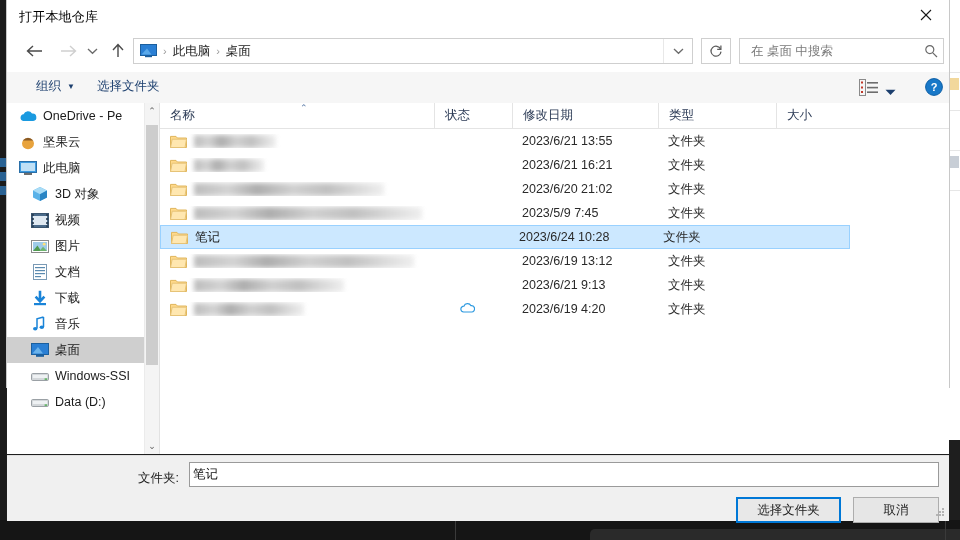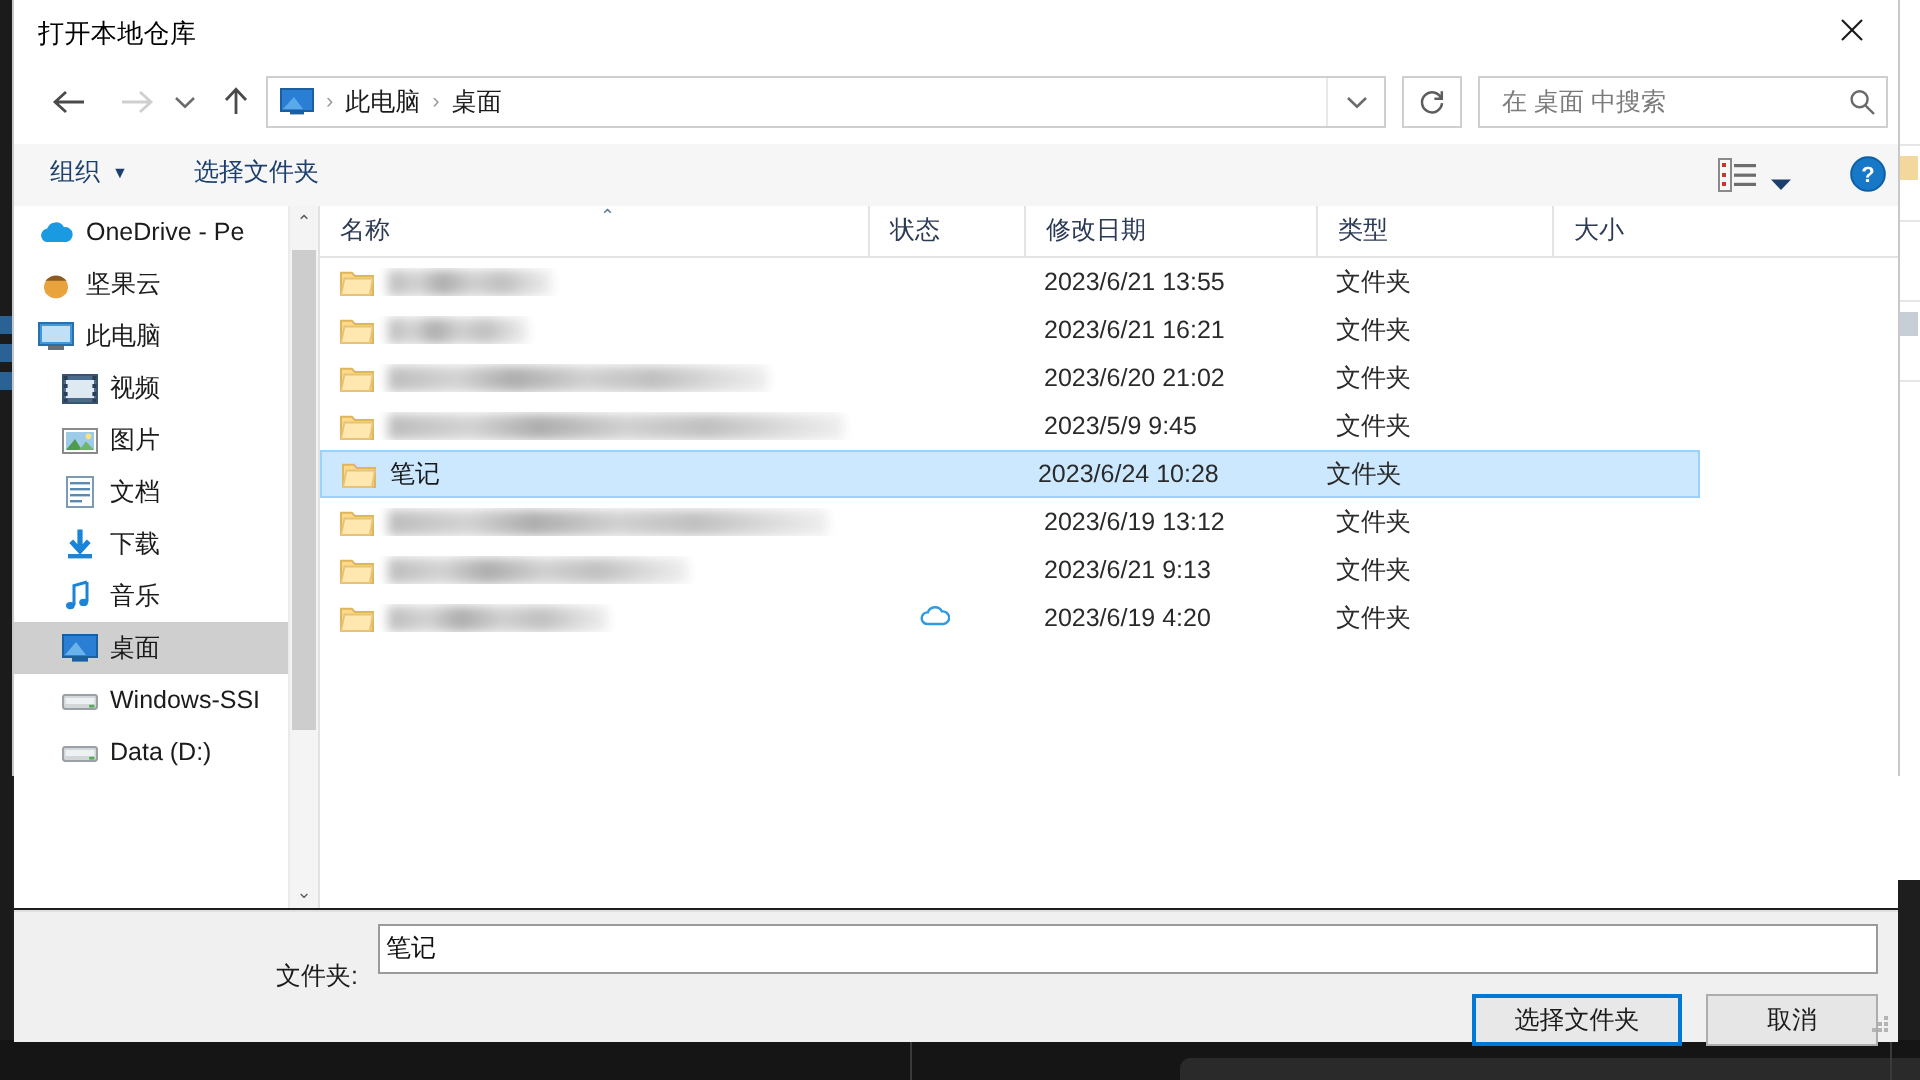--- a/index.html
+++ b/index.html
@@ -70,21 +70,21 @@
   #search-input{
     border:none;outline:none;flex:1;margin-left:9px;font-size:12.5px;
     font-family:"Liberation Sans","DejaVu Sans",sans-serif;color:#111;background:transparent;
   }
   #search-input::placeholder{color:#7a7a7a;}
   #search-icon{width:24px;display:flex;align-items:center;justify-content:center;flex:none;}
 
   
   #cmdbar{height:31px;position:relative;background:#f6f6f6;border-bottom:1px solid #e3e3e3;}
   .cmd-item{position:absolute;top:6px;font-size:12.5px;color:#1c3f6e;display:flex;align-items:center;}
-  #cmd-organize{left:18px;}
+  #cmd-organize{left:29px;}
   #cmd-newfolder{left:90px;}
   .cmd-caret{margin-left:6px;}
   #view-icon{position:absolute;left:852px;top:7px;width:20px;height:17px;}
   #view-caret{position:absolute;left:878px;top:13px;}
   #help-btn{position:absolute;left:918px;top:6px;width:18px;height:18px;}
 
   
   #body{position:absolute;left:0;top:103px;width:942px;height:351px;background:#fff;display:flex;}
 
   
@@ -125,21 +125,21 @@
   .folder-ico{width:17px;height:14px;flex:none;margin-right:7px;}
   .name-text{font-size:12.5px;color:#1b1b1b;}
   .blur-name{
     height:13px;border-radius:1px;filter:blur(2.6px);
     background:linear-gradient(90deg,#b9b9b9 0%,#d2d2d2 18%,#a9a9a9 33%,#cfcfcf 52%,#bdbdbd 70%,#dcdcdc 88%,#eeeeee 100%);
     opacity:.95;
   }
 
   
   #bottom{position:absolute;left:0;top:455px;width:942px;height:65px;background:#f0f0f0;border-top:1px solid #e0e0e0;}
-  #fn-label{position:absolute;left:131px;top:24px;font-size:12.5px;color:#1b1b1b;}
+  #fn-label{position:absolute;left:131px;top:14px;font-size:12.5px;color:#1b1b1b;}
   #fn-input{
     position:absolute;left:182px;top:6px;width:750px;height:25px;
     border:1px solid #9a9a9a;background:#fff;box-sizing:border-box;
     font-size:12.5px;padding-left:3px;outline:none;color:#111;
     font-family:"Liberation Sans","DejaVu Sans",sans-serif;
   }
   .dlg-btn{
     position:absolute;top:41px;height:26px;box-sizing:border-box;
     font-size:12.5px;display:flex;align-items:center;justify-content:center;
     font-family:"Liberation Sans","DejaVu Sans",sans-serif;color:#1b1b1b;
@@ -301,20 +301,30 @@
               <svg width="18" height="15" viewBox="0 0 18 15">
                 <rect x="0.5" y="0.5" width="17" height="11" fill="#3c9ae0" stroke="#2a6fa8"></rect>
                 <rect x="2" y="2" width="14" height="8" fill="#bfe0f6"></rect>
                 <rect x="5" y="12" width="8" height="2" fill="#6d6d6d"></rect>
               </svg>
             </span>
             <span class="s-label">此电脑</span>
           </div>
           <div class="side-item lvl1">
             <span class="s-icon">
+              <svg width="18" height="16" viewBox="0 0 18 16">
+                <path d="M9 1 L16 4.6 L16 11.4 L9 15 L2 11.4 L2 4.6 Z" fill="#5ab2e8"></path>
+                <path d="M9 1 L16 4.6 L9 8.2 L2 4.6 Z" fill="#a9dcf6"></path>
+                <path d="M9 8.2 L16 4.6 L16 11.4 L9 15 Z" fill="#2a85c4"></path>
+              </svg>
+            </span>
+            <span class="s-label">3D 对象</span>
+          </div>
+          <div class="side-item lvl1">
+            <span class="s-icon">
               <svg width="18" height="15" viewBox="0 0 18 15">
                 <rect x="0.5" y="0.5" width="17" height="14" fill="#4a6a8a" stroke="#3a5570"></rect>
                 <rect x="2" y="3" width="14" height="9" fill="#dfe9f2"></rect>
                 <g fill="#2a3f55">
                   <rect x="0.8" y="1" width="2" height="2"></rect>
                   <rect x="0.8" y="5" width="2" height="2"></rect>
                   <rect x="0.8" y="9" width="2" height="2"></rect>
                   <rect x="0.8" y="12.3" width="2" height="1.8"></rect>
                   <rect x="15.2" y="1" width="2" height="2"></rect>
                   <rect x="15.2" y="5" width="2" height="2"></rect>
@@ -460,21 +470,21 @@
           </div>
           <div class="row">
             <div class="cell cell-name">
               <span class="folder-ico"><svg width="17" height="14" viewBox="0 0 17 14">
                   <path d="M0.5 2.4 H6 L7.4 4 H16.5 V13.5 H0.5 Z" fill="#ffd98a" stroke="#e0b65c"></path>
                   <path d="M2.2 5.2 H16.5 L15 13.5 H0.5 Z" fill="#ffe7b0" stroke="#e6c377"></path>
                 </svg></span>
               <span class="blur-name" style="width: 228px;"></span>
             </div>
             <div class="cell cell-status"></div>
-            <div class="cell cell-date">2023/5/9 9:45</div>
+            <div class="cell cell-date">2023/5/9 7:45</div>
             <div class="cell cell-type">文件夹</div>
             <div class="cell cell-size"></div>
           </div>
           <div class="row selected">
             <div class="cell cell-name">
               <span class="folder-ico"><svg width="17" height="14" viewBox="0 0 17 14">
                   <path d="M0.5 2.4 H6 L7.4 4 H16.5 V13.5 H0.5 Z" fill="#ffd98a" stroke="#e0b65c"></path>
                   <path d="M2.2 5.2 H16.5 L15 13.5 H0.5 Z" fill="#ffe7b0" stroke="#e6c377"></path>
                 </svg></span>
               <span class="name-text">笔记</span>

